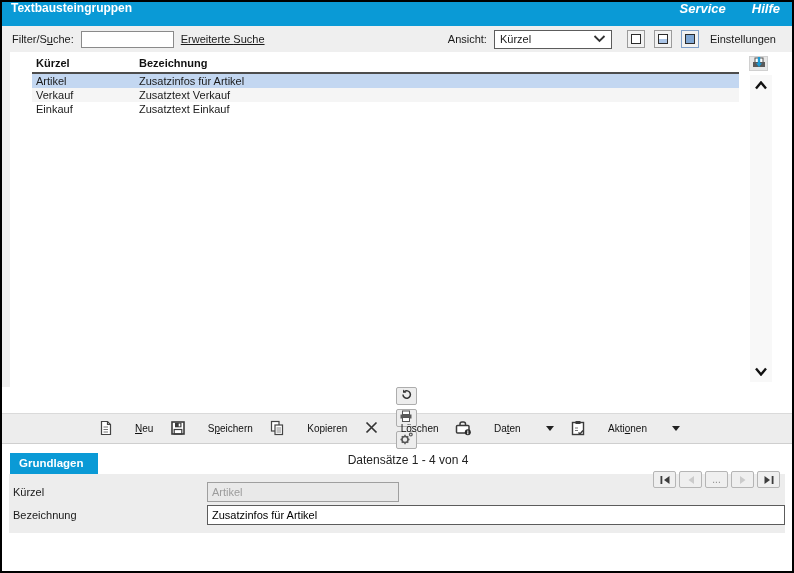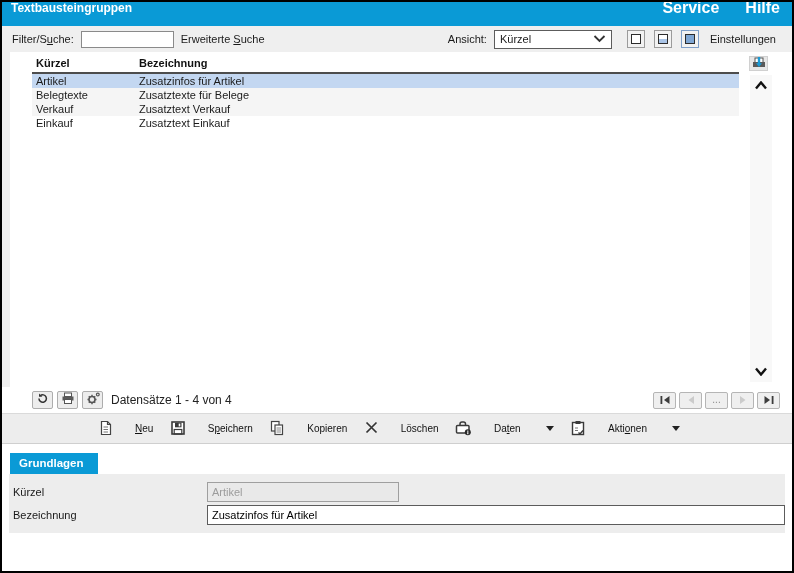--- a/index.html
+++ b/index.html
@@ -8,28 +8,28 @@
   .window {
     width:794px; height:573px; border:2px solid #000; background:#fff;
     font-family:"Liberation Sans", sans-serif; font-size:11px; color:#1a1a1a;
     position:relative; overflow:hidden;
   }
   
   .titlebar { height:24px; background:var(--accent); display:flex; align-items:center;
     justify-content:space-between; padding:0 12px 12px 9px; }
   .titlebar .title { color:#fff; font-weight:bold; font-size:12px; }
   .titlebar .menu { display:flex; gap:26px; }
-  .titlebar .menu span { color:#fff; font-weight:bold; font-size:16px; cursor:pointer; }
+  .titlebar .menu span { color:#fff; font-weight:bold; font-size:13px; cursor:pointer;font-style:italic; }
   
   .filterbar { height:26px; background:#efefef; display:flex; align-items:center;
     padding:0 16px 0 10px; gap:7px; }
   .mn { text-decoration:underline; }
   .filter-input { width:93px; height:17px; border:1px solid #8a8a8a; background:#fff;
     font:inherit; padding:0 3px; }
-  .adv-search { cursor:pointer; }
+  .adv-search { cursor:pointer;text-decoration:underline; }
   .fb-right { margin-left:auto; display:flex; align-items:center; gap:7px; }
   .select-box { width:118px; height:19px; background:#fff; border:1px solid #5c5c5c;
     display:flex; align-items:center; justify-content:space-between; padding:0 5px; cursor:pointer; }
   .view-btns { display:flex; gap:9px; margin-left:8px; margin-right:4px; }
   .view-btn { width:18px; height:18px; border:1px solid #9b9b9b; background:#f2f2f2;
     display:flex; align-items:center; justify-content:center; cursor:pointer; padding:0; }
   .view-btn.sel { border-color:#7f9fc8; }
   .sq { width:10px; height:10px; border:1px solid #2c2c2c; background:#fff; }
   .sq.split { background:linear-gradient(to bottom,#ffffff 50%,#aac4e6 50%); }
   .sq.full { background:#7fa6d3; }
@@ -45,21 +45,21 @@
   tr.row.selected td { background:var(--selected-row); }
   tr.row.alt td { background:#f5f5f5; }
   .grid-print { position:absolute; right:24px; top:4px; width:19px; height:15px;
     background:#e7e7e7; border:1px solid #d0d0d0; display:flex; align-items:center;
     justify-content:center; cursor:pointer; }
   .scrollbar { position:absolute; right:20px; top:23px; bottom:5px; width:22px; background:#f8f8f8;
     display:flex; flex-direction:column; justify-content:space-between; align-items:center; padding:6px 0; }
   .sb-arrow { cursor:pointer; display:flex; }
   
   .statusbar { height:26px; background:#fff; display:flex; align-items:center;
-    padding:0 12px 0 30px; gap:4px; }
+    padding:0 12px 0 30px; gap:4px;flex-direction:column; }
   .sb-btn { width:21px; height:18px; border:1px solid #adadad; background:#ededed;
     border-radius:2px; display:flex; align-items:center; justify-content:center; padding:0; cursor:pointer; }
   .records { margin-left:4px; font-size:12px; color:#222; }
   .pagination { margin-left:auto; display:flex; gap:3px; }
   .pg-btn { width:23px; height:17px; border:1px solid #b5b5b5; background:#efefef;
     border-radius:2px; display:flex; align-items:center; justify-content:center; padding:0;
     cursor:pointer; color:#8d8d8d; font-size:10px; line-height:1; }
   
   .toolbar { height:31px; background:#ededed; border-top:1px solid #dadada;
     border-bottom:1px solid #cfcfcf; display:flex; align-items:center;
@@ -132,24 +132,20 @@
           <th class="c1">Kürzel</th>
           <th>Bezeichnung</th>
         </tr>
       </thead>
       <tbody>
         <tr class="row selected">
           <td class="c1">Artikel</td>
           <td>Zusatzinfos für Artikel</td>
         </tr>
         <tr class="row alt">
-          <td class="c1">Belegtexte</td>
-          <td>Zusatztexte für Belege</td>
-        </tr>
-        <tr class="row alt">
           <td class="c1">Verkauf</td>
           <td>Zusatztext Verkauf</td>
         </tr>
         <tr class="row">
           <td class="c1">Einkauf</td>
           <td>Zusatztext Einkauf</td>
         </tr>
       </tbody>
     </table>
 

